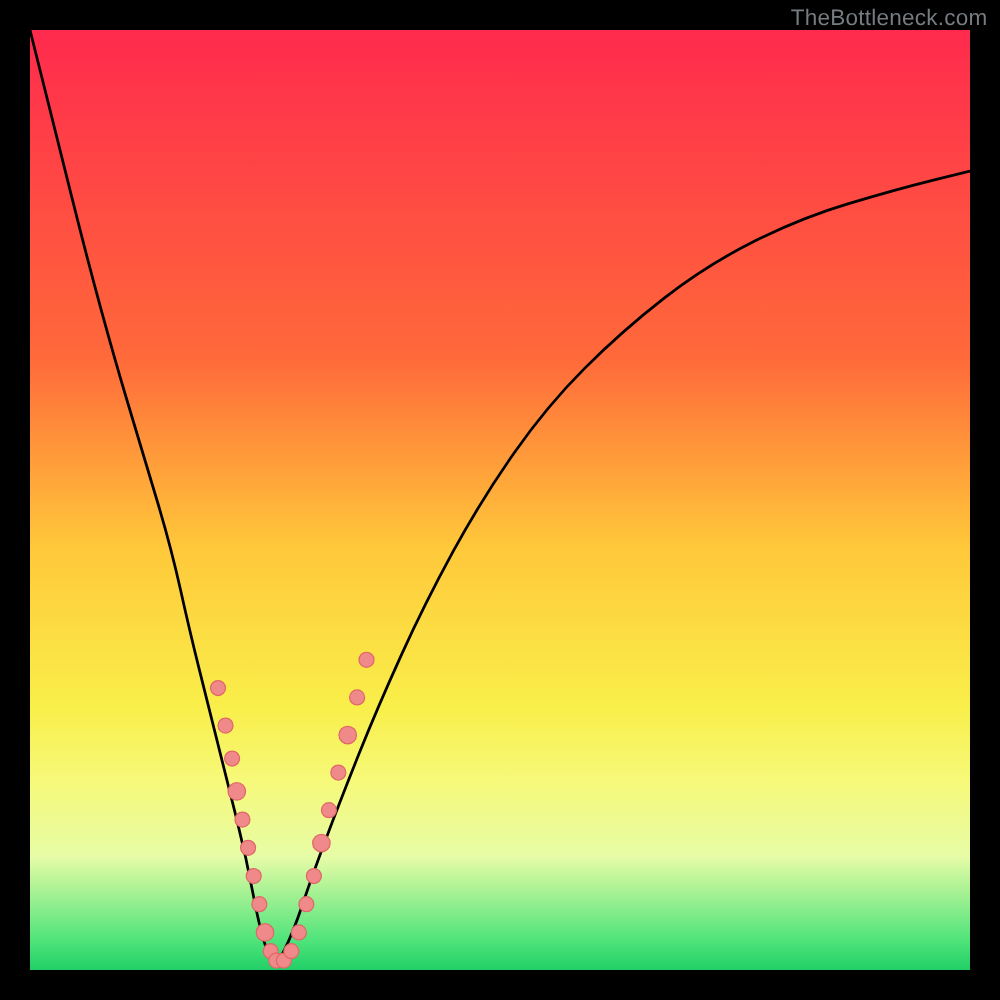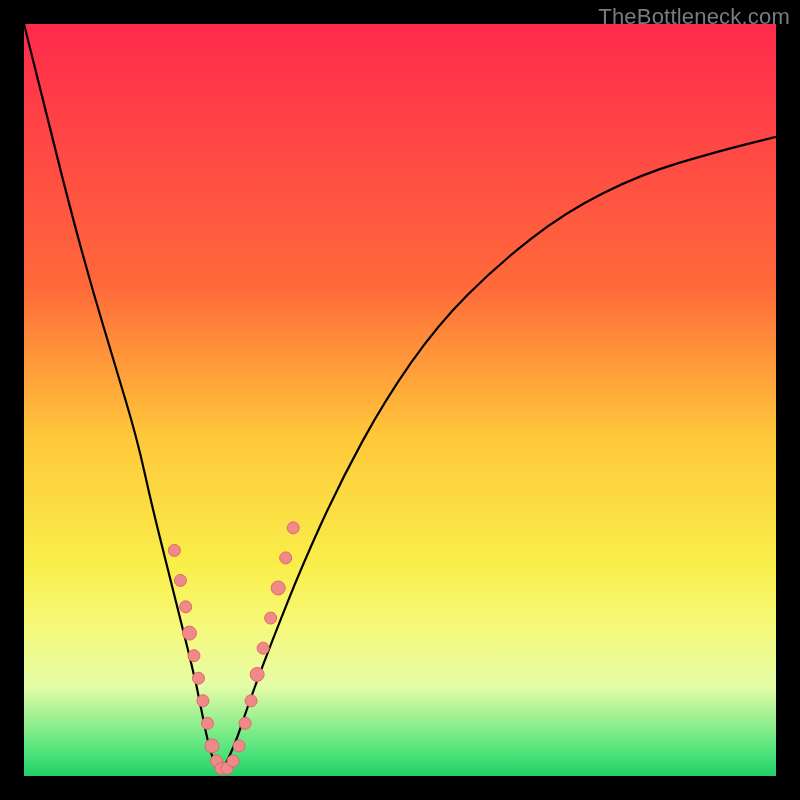--- a/index.html
+++ b/index.html
@@ -23,21 +23,21 @@
     top: 24px;
     width: 752px;
     height: 752px;
     
   }
   .watermark {
     position: absolute;
     top: 4px;
     right: 10px;
     color: #777c80;
-    font-size: 22px;
+    font-size: 18px;
     font-weight: 500;
     letter-spacing: 0.2px;
     user-select: none;
   }
   svg {
     display: block;
   }
 </style>
 </head>
 <body>

